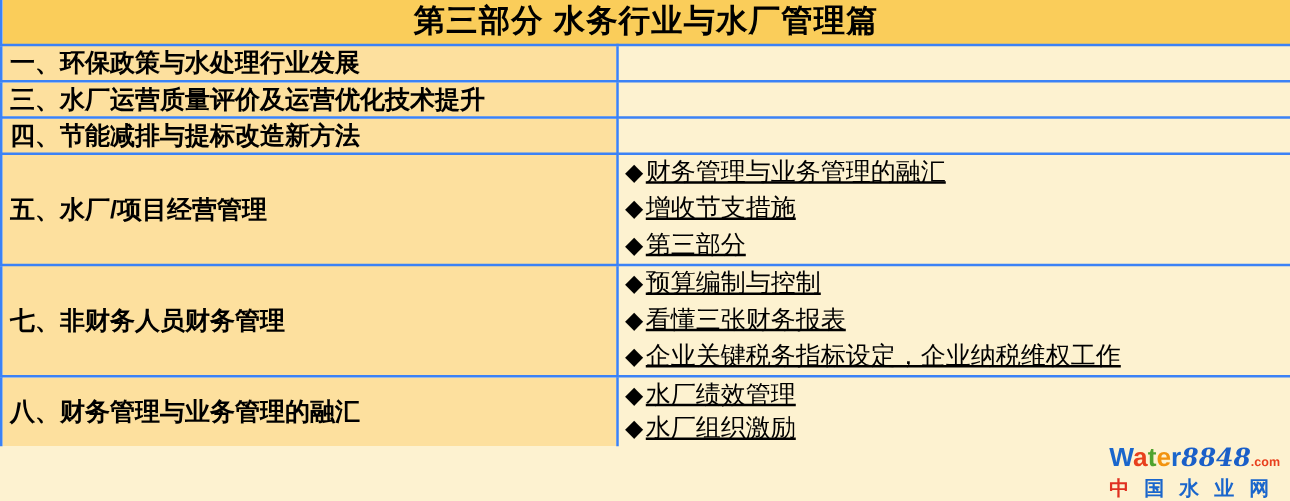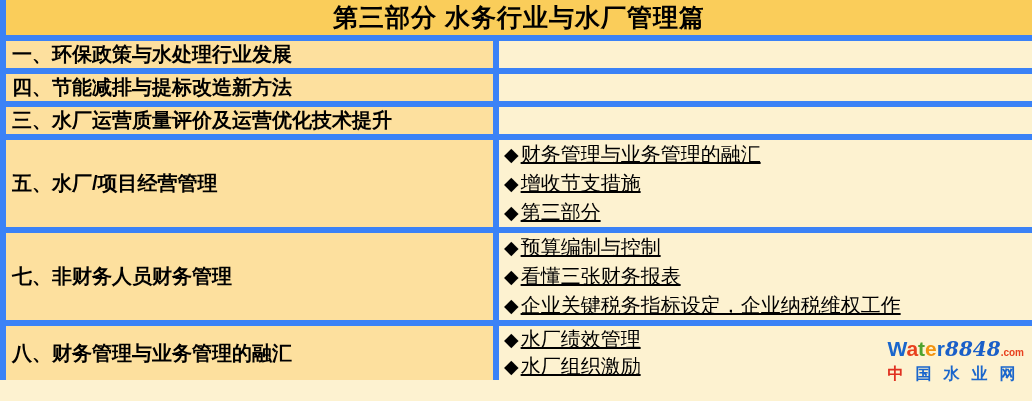--- a/index.html
+++ b/index.html
@@ -9,21 +9,21 @@
     overflow:hidden;
     font-family:"Liberation Sans","DejaVu Sans",sans-serif;
     color:#000;
     background:#FDF2D0;
   }
   table.schedule {
     width:1032px;
     border-collapse:collapse;
     table-layout:fixed;
   }
-  td { border:6px solid #3b82f6; padding:0; overflow:hidden; }
+  td { border:2px solid #3b82f6; padding:0; overflow:hidden; }
   tr.header-row td { border-top:none; }
   tr.last-row td { border-bottom:none; }
 
   .header-cell {
     background:#FACD5A;
     text-align:center;
     vertical-align:middle;
     height:35px;
   }
   .header-title {
@@ -63,21 +63,21 @@
   tr.h-last .bullet-line { line-height:27px; }
   .bullet {
     font-size:19px;
     margin-right:2px;
   }
   .bullet-text { font-size:20px; font-weight:normal;text-decoration:underline; }
 
   
   .wm {
     position:absolute;
-    right:8px; bottom:18px;
+    right:8px; bottom:0;
     text-align:right;
   }
   .wm-line1 {
     font-size:21px;
     font-weight:bold;
     line-height:21px;
     white-space:nowrap;
   }
   .wm-number {
     font-family:"DejaVu Serif","Liberation Serif",serif;
@@ -116,28 +116,28 @@
     <tr class="h-s">
       <td class="cell-left">
         <span class="topic">一、环保政策与水处理行业发展</span>
       </td>
       <td class="cell-right"></td>
     </tr>
 
 
     <tr class="h-s">
       <td class="cell-left">
+        <span class="topic">三、水厂运营质量评价及运营优化技术提升</span>
+      </td>
+      <td class="cell-right"></td>
+    </tr>
+
+    <tr class="h-s">
+      <td class="cell-left">
         <span class="topic">四、节能减排与提标改造新方法</span>
-      </td>
-      <td class="cell-right"></td>
-    </tr>
-
-    <tr class="h-s">
-      <td class="cell-left">
-        <span class="topic">三、水厂运营质量评价及运营优化技术提升</span>
       </td>
       <td class="cell-right"></td>
     </tr>
 
     <tr class="h-l">
       <td class="cell-left">
         <span class="topic">五、水厂/项目经营管理</span>
       </td>
       <td class="cell-right">
         <div class="bullet-line">

